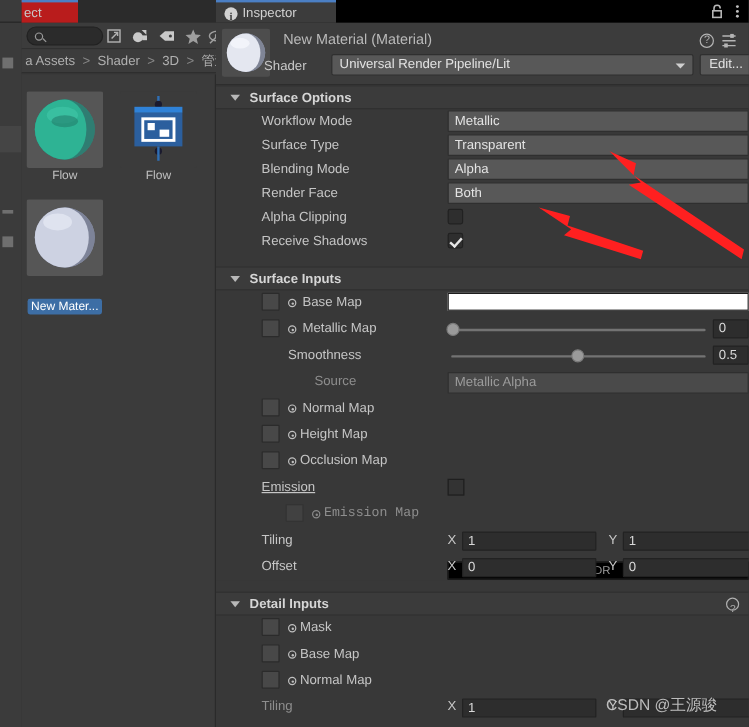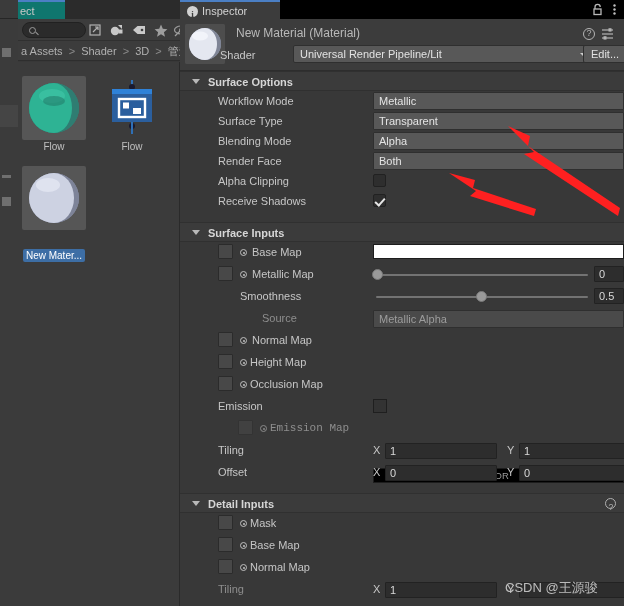--- a/index.html
+++ b/index.html
@@ -17,21 +17,21 @@
   .far-left { position: absolute; left: 0; top: 0; width: 18px; height: 606px; background: #3b3b3b; }
   .far-left .fl-top { position: absolute; left:0; top:0; width:18px; height:18px; background:#3b3b3b; }
   .far-left .fl-line { position:absolute; left:0; top:18px; width:18px; height:1px; background:#262626; }
   .fl-mark { position: absolute; left: 2px; width: 9px; height: 9px; background: #9a9a9a; opacity:.55; }
   .fl-bar { position:absolute; left:0; width:18px; height:22px; background:#454545; }
 
   
   .project-panel { position: absolute; left: 18px; top: 0; width: 162px; height: 606px; background: #383838; }
   .proj-tabstrip { position:absolute; left:0; top:0; width:162px; height:19px; background:#2b2b2b; }
   .proj-tab {
-    position:absolute; left:0; top:0; width:47px; height:19px; background:#0f766e;
+    position:absolute; left:0; top:0; width:47px; height:19px; background:#b91c1c;
     color:#c8c8c8; font-size:11px; line-height:19px; padding-left:2px;
     border-top:2px solid #4b7fc4;
   }
   .proj-toolbar { position:absolute; left:0; top:19px; width:162px; height:22px; background:#3c3c3c; border-bottom:1px solid #303030;}
   .search-box {
     position:absolute; left:4px; top:3px; width:64px; height:16px;
     background:#2b2b2b; border:1px solid #212121; border-radius:8px;
   }
   .search-ico { position:absolute; left:6px; top:4px; width:7px; height:7px; border:1.2px solid #9a9a9a; border-radius:50%; }
   .search-ico::after { content:""; position:absolute; left:5px; top:5px; width:4px; height:1.2px; background:#9a9a9a; transform:rotate(45deg); }
@@ -66,21 +66,21 @@
   .insp-header { position:absolute; left:0; top:19px; width:444px; height:52px; background:#3c3c3c; border-bottom:1px solid #2d2d2d; }
   .mat-preview { position:absolute; left:5px; top:5px; width:40px; height:40px; border-radius:2px; overflow:hidden; background:#4a4a4a;}
   .mat-title { position:absolute; left:56px; top:7px; font-size:12px; color:#b9b9b9; }
   .help-ico { position:absolute; left:403px; top:9px; width:12px; height:12px; border-radius:50%; border:1.3px solid #b4b4b4; }
   .help-ico span { position:absolute; left:2.6px; top:-1.5px; font-size:9px; color:#b4b4b4; }
   .pref-ico { position:absolute; left:421px; top:9px; width:13px; height:12px; }
   .shader-label { position:absolute; left:40px; top:30px; font-size:11px; color:#c9c9c9; }
   .shader-dd {
     position:absolute; left:96px; top:26px; width:302px; height:18px;
     background:#585858; border:1px solid #2f2f2f; border-radius:2px;
-    font-size:11px; color:#e2e2e2; line-height:17px; padding-left:6px;margin-left:17px;
+    font-size:11px; color:#e2e2e2; line-height:17px; padding-left:6px;
   }
   .dd-arrow { position:absolute; right:6px; top:7px; width:0; height:0;
     border-left:4px solid transparent; border-right:4px solid transparent; border-top:4px solid #cfcfcf; }
   .edit-btn {
     position:absolute; left:403px; top:26px; width:44px; height:18px;
     background:#585858; border:1px solid #2f2f2f; border-radius:2px;
     font-size:11px; color:#e2e2e2; line-height:17px; text-align:center; overflow:hidden;
   }
 
   .insp-body { position:absolute; left:0; top:71px; width:444px; height:535px; background:#383838; overflow:hidden; }
@@ -398,21 +398,21 @@
         <span class="row-lbl" style="left:70px;">Height Map</span>
       </div>
 
       <div class="row" style="height:22px;">
         <div class="texbox" style="left:38px;"></div>
         <span class="radio" style="left:60px;"></span>
         <span class="row-lbl" style="left:70px;">Occlusion Map</span>
       </div>
 
       <div class="row" style="height:22px;">
-        <span class="row-lbl" style="left:38px;">Emission</span>
+        <span class="row-lbl" style="left:38px;text-decoration:underline;">Emission</span>
         <div class="swatch" style="left:193px;"></div>
       </div>
 
       <div class="row" style="height:22px;">
         <div class="texbox dim" style="left:58px;"></div>
         <span class="radio dim" style="left:80px;"></span>
         <span class="row-lbl dim" style="left:90px;font-family:Liberation Mono, monospace;">Emission Map</span>
         <div class="colorfield black" style="left:193px; width:251px;margin-top:48px;">
           <span>HDR</span>
         </div>

